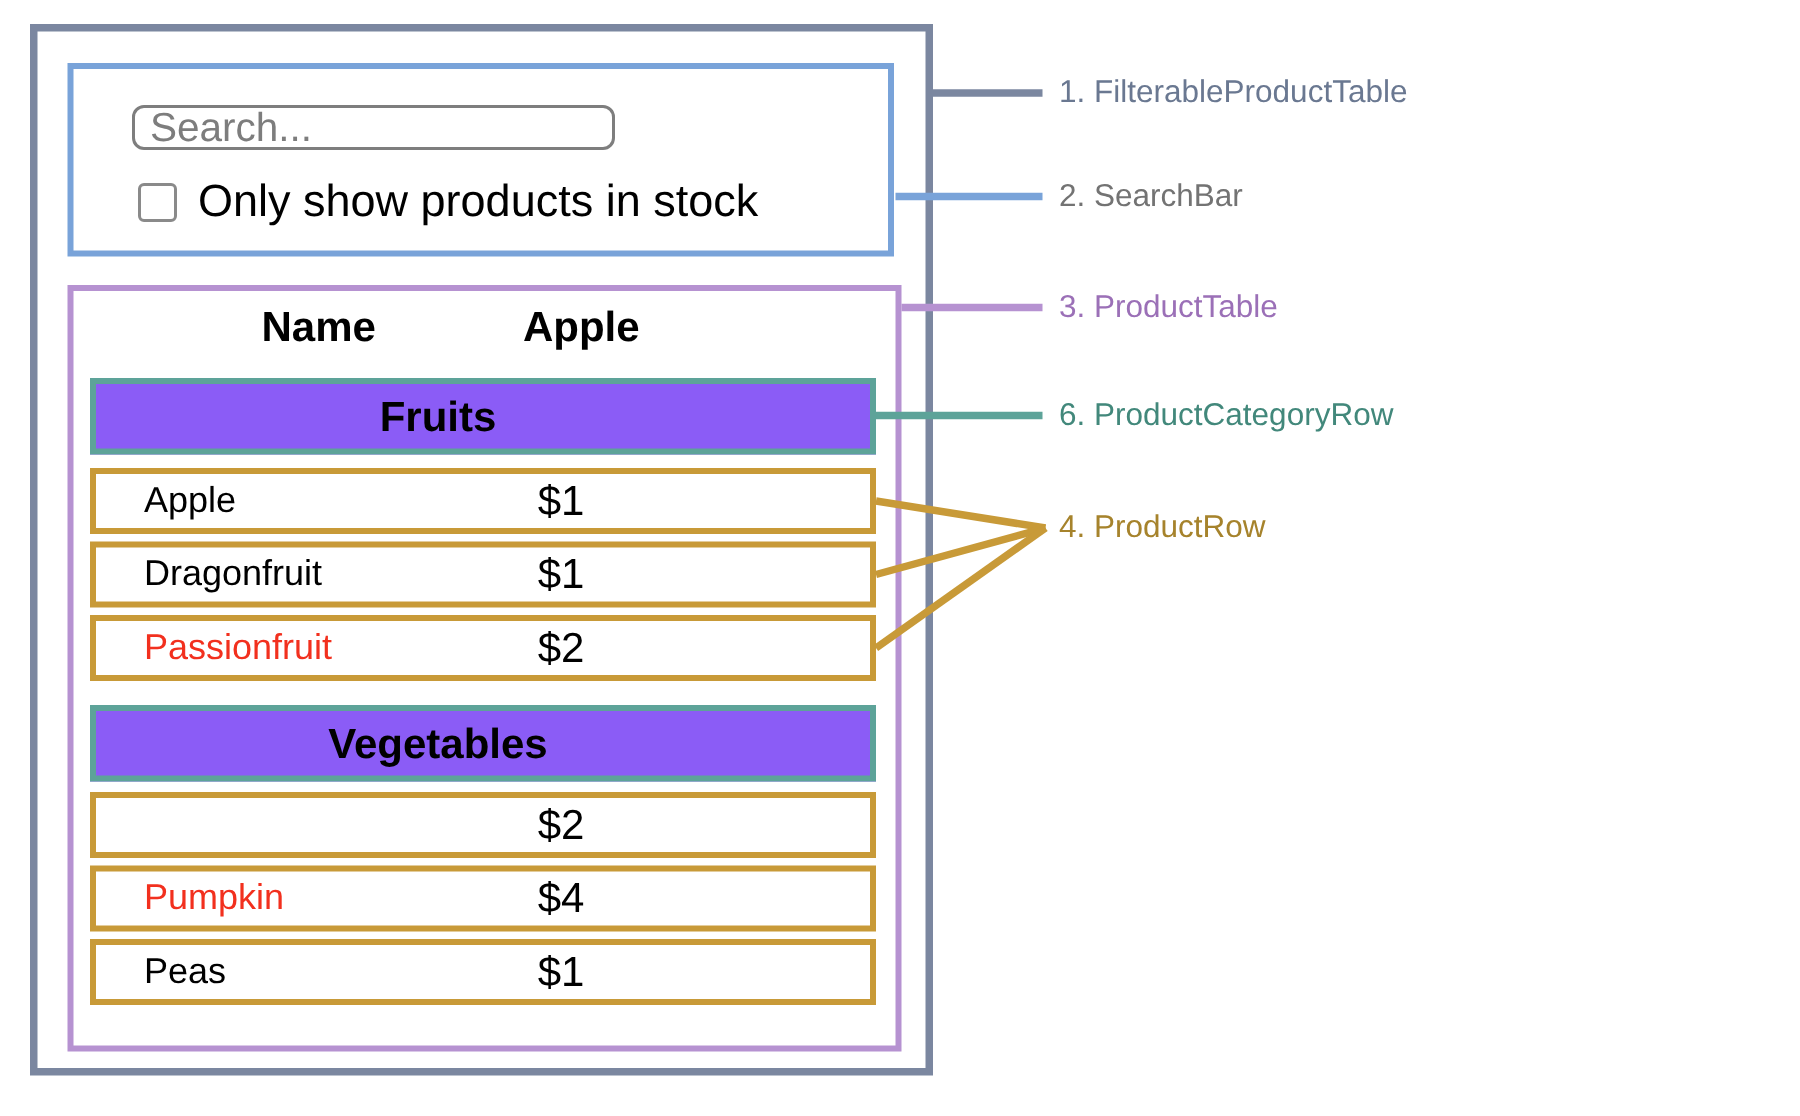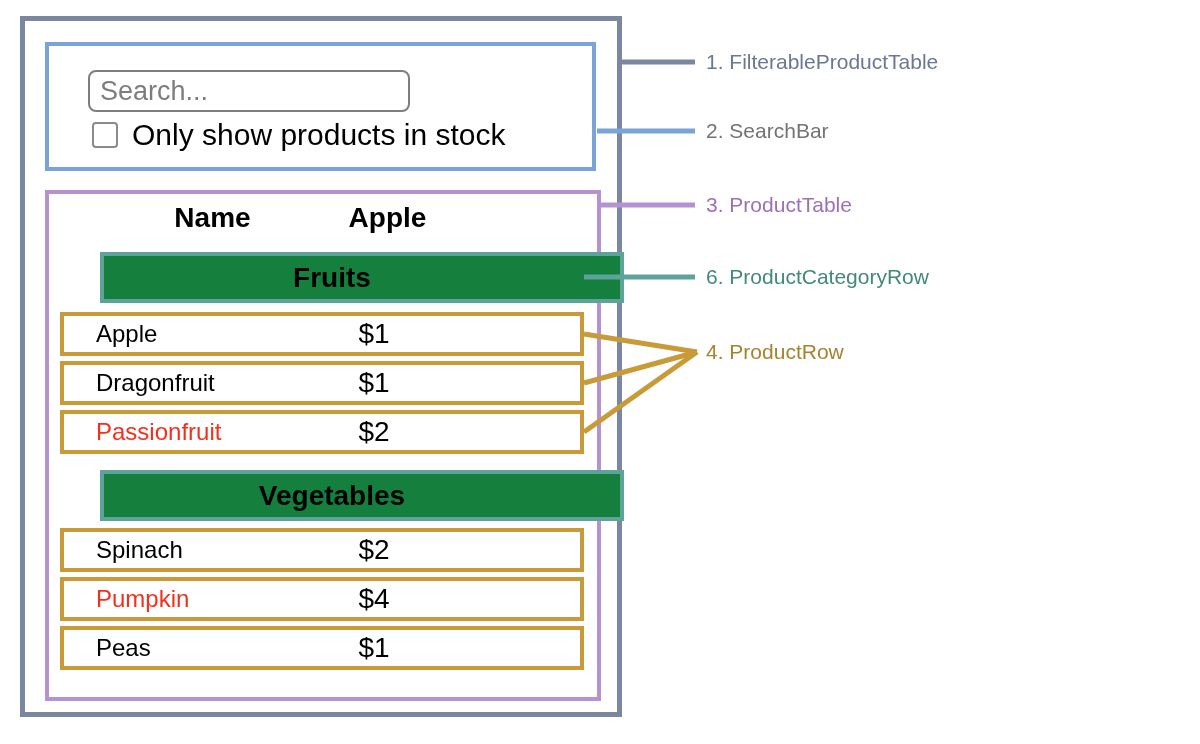--- a/index.html
+++ b/index.html
@@ -10,42 +10,42 @@
   }
   .abs { position:absolute; }
 
   
   .outer-box   { left:20px;  top:16px;  width:602px; height:701px; border:5px solid #7b87a0; }
   .search-box  { left:45px;  top:42px;  width:551px; height:129px; border:4px solid #79a3d9; background:#fff; }
   .table-box   { left:45px;  top:190px; width:556px; height:511px; border:4px solid #b692d1; background:#fff; }
 
   
   .search-input {
-    left:88px; top:70px; width:322px; height:42px;
+    left:88px; top:70px; width:322px; height:30px;
     border:2px solid #7e7e7e; border-radius:8px;
     font-family:"Liberation Sans", sans-serif; font-size:27px; color:#333;
     padding:0 10px; outline:none; background:#fff;
   }
   .search-input::placeholder { color:#7d7d7d; opacity:1; }
   .stock-checkbox {
     left:92px; top:122px; width:26px; height:26px;
     -webkit-appearance:none; appearance:none;
     border:2px solid #8a8a8a; border-radius:4px; background:#fff; cursor:pointer;
   }
   .stock-label { left:132px; top:118px; font-size:30px; color:#000; white-space:nowrap; }
 
   
   .hdr { top:202px; font-size:28px; font-weight:bold; color:#000; text-align:center; }
   .hdr-name  { left:95px;  width:235px; }
   .hdr-price { left:330px; width:115px; }
 
   
   .cat-row {
     left:60px; width:524px; height:51px;
-    border:4px solid #5da399; background:#15803d;margin-left:40px;
+    border:4px solid #5da399; background:#8b5cf6;
   }
   .cat-row .cat-text {
     position:absolute; left:0; top:0; width:456px; height:43px; line-height:43px;
     text-align:center; font-size:28px; font-weight:bold; color:#000;
   }
   .cat-fruits     { top:252px; }
   .cat-vegetables { top:470px; }
 
   .prod-row {
     left:60px; width:524px; height:44px;
@@ -109,21 +109,20 @@
   <div class="abs prod-row row-passionfruit">
     <span class="name oos">Passionfruit</span>
     <span class="price">$2</span>
   </div>
 
   <div class="abs cat-row cat-vegetables">
     <div class="cat-text">Vegetables</div>
   </div>
 
   <div class="abs prod-row row-spinach">
-    <span class="name">Spinach</span>
     <span class="price">$2</span>
   </div>
   <div class="abs prod-row row-pumpkin">
     <span class="name oos">Pumpkin</span>
     <span class="price">$4</span>
   </div>
   <div class="abs prod-row row-peas">
     <span class="name">Peas</span>
     <span class="price">$1</span>
   </div>

